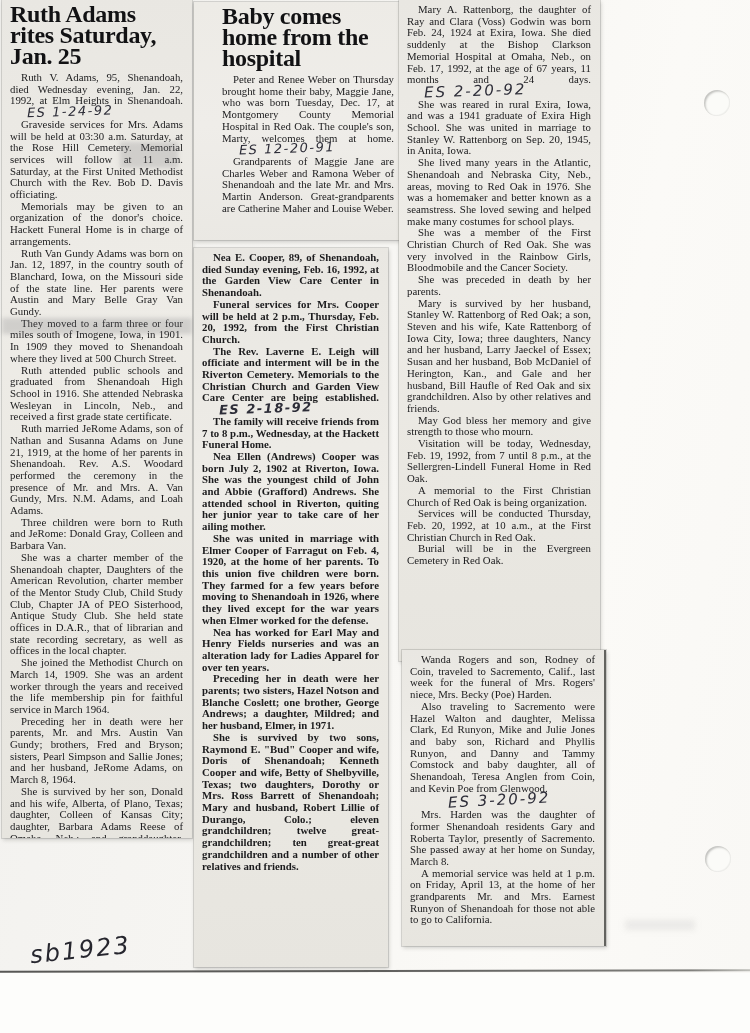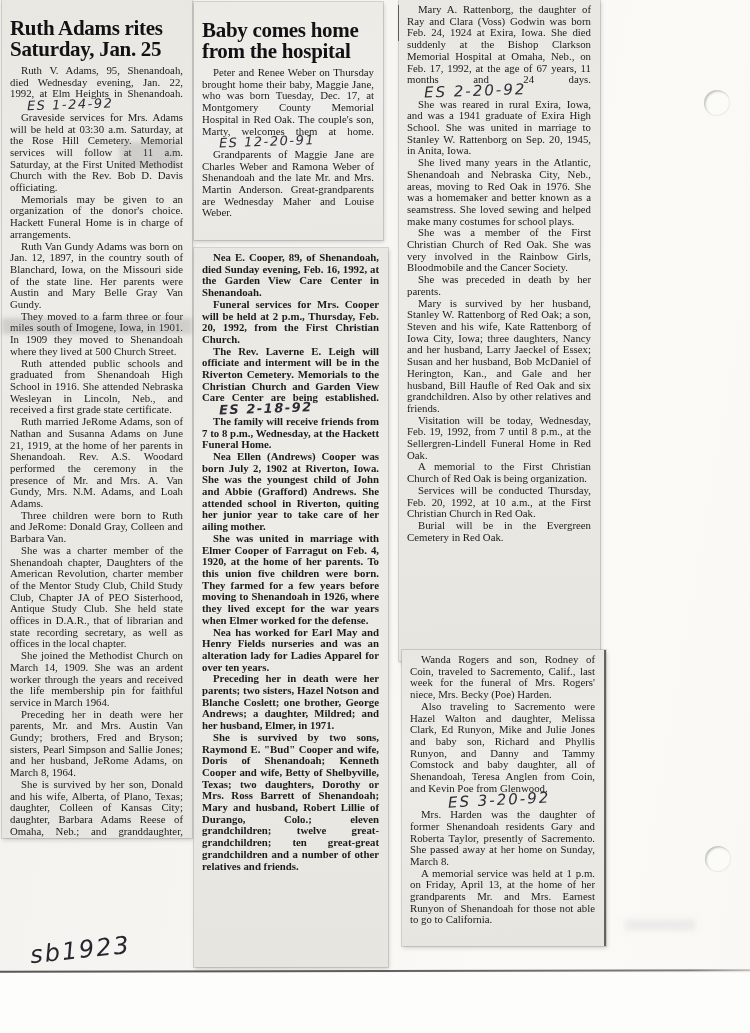--- a/index.html
+++ b/index.html
@@ -28,28 +28,28 @@
   .hole-2{left:705px;top:846px;}
 
   .clip{
     position:absolute;overflow:hidden;
     background:linear-gradient(178deg,#e9e7e2 0%,#eeece7 35%,#eae8e2 70%,#e7e5df 100%);
     box-shadow:0 0 0 1px rgba(120,120,115,.25), 1px 2px 4px rgba(60,60,55,.22);
     color:#1b1b1d;
   }
   .clip-inner{padding:4px 9px 6px 8px;}
   .clip-ruth {left:2px;  top:0;    width:190px;height:838px;}
-  .clip-baby {left:194px;top:2px;  width:189px;height:238px;background:linear-gradient(178deg,#edebe6 0%,#efede9 50%,#eae8e3 100%);}
+  .clip-baby {left:194px;top:2px;  width:189px;height:238px;background:linear-gradient(178deg,#edebe6 0%,#efede9 50%,#eae8e3 100%);padding-left:20px;}
   .clip-nea  {left:194px;top:248px;width:194px;height:719px;font-weight:bold;}
   .clip-mary {left:399px;top:0;    width:201px;height:661px;}
   .clip-wanda{left:402px;top:650px;width:202px;height:296px;border-right:2px solid #63635f;}
 
   .headline{
-    margin:14px 0 5px 0;
-    font-size:21px;line-height:21px;font-weight:bold;
+    margin:0 0 5px 0;
+    font-size:24px;line-height:21px;font-weight:bold;
     letter-spacing:-0.3px;color:#121214;
   }
   .body{font-size:10.8px;line-height:11.7px;text-align:justify;}
   .body p{margin:0;text-indent:11px;}
   .body p.standalone{text-indent:0;text-align:left;margin:1px 0;}
 
   .hand{
     font-family:"DejaVu Sans", sans-serif;font-style:italic;color:#2d2d38;
   }
   .note{
@@ -113,21 +113,21 @@
     </div>
   </article>
   <div class="crease"></div>
   <div class="smudge-ghost"></div>
 
   <article class="clip clip-baby">
     <div class="clip-inner">
       <h1 class="headline">Baby comes home from the hospital</h1>
       <div class="body">
           <p class="para">Peter and Renee Weber on Thursday brought home their baby, Maggie Jane, who was born Tuesday, Dec. 17, at Montgomery County Memorial Hospital in Red Oak. The couple's son, Marty, welcomes them at home.<span class="hand note">ES 12-20-91</span></p>
-          <p class="para">Grandparents of Maggie Jane are Charles Weber and Ramona Weber of Shenandoah and the late Mr. and Mrs. Martin Anderson. Great-grandparents are Wednesday Maher and Louise Weber.</p>
+          <p class="para">Grandparents of Maggie Jane are Charles Weber and Ramona Weber of Shenandoah and the late Mr. and Mrs. Martin Anderson. Great-grandparents are Catherine Maher and Louise Weber.</p>
         </div>
     </div>
   </article>
 
   <article class="clip clip-nea">
     <div class="clip-inner">
       <div class="body">
           <p class="para">Nea E. Cooper, 89, of Shenandoah, died Sunday evening, Feb. 16, 1992, at the Garden View Care Center in Shenandoah.</p>
           <p class="para">Funeral services for Mrs. Cooper will be held at 2 p.m., Thursday, Feb. 20, 1992, from the First Christian Church.</p>
           <p class="para">The Rev. Laverne E. Leigh will officiate and interment will be in the Riverton Cemetery. Memorials to the Christian Church and Garden View Care Center are being established.<span class="hand note">ES 2-18-92</span></p>
@@ -143,20 +143,21 @@
 
   <article class="clip clip-mary">
     <div class="clip-inner">
       <div class="body">
           <p class="para">Mary A. Rattenborg, the daughter of Ray and Clara (Voss) Godwin was born Feb. 24, 1924 at Exira, Iowa. She died suddenly at the Bishop Clarkson Memorial Hospital at Omaha, Neb., on Feb. 17, 1992, at the age of 67 years, 11 months and 24 days.<span class="hand note large">ES 2-20-92</span></p>
           <p class="para">She was reared in rural Exira, Iowa, and was a 1941 graduate of Exira High School. She was united in marriage to Stanley W. Rattenborg on Sep. 20, 1945, in Anita, Iowa.</p>
           <p class="para">She lived many years in the Atlantic, Shenandoah and Nebraska City, Neb., areas, moving to Red Oak in 1976. She was a homemaker and better known as a seamstress. She loved sewing and helped make many costumes for school plays.</p>
           <p class="para">She was a member of the First Christian Church of Red Oak. She was very involved in the Rainbow Girls, Bloodmobile and the Cancer Society.</p>
           <p class="para">She was preceded in death by her parents.</p>
           <p class="para">Mary is survived by her husband, Stanley W. Rattenborg of Red Oak; a son, Steven and his wife, Kate Rattenborg of Iowa City, Iowa; three daughters, Nancy and her husband, Larry Jaeckel of Essex; Susan and her husband, Bob McDaniel of Herington, Kan., and Gale and her husband, Bill Haufle of Red Oak and six grandchildren. Also by other relatives and friends.</p>
+          <p class="para">May God bless her memory and give strength to those who mourn.</p>
           <p class="para">Visitation will be today, Wednesday, Feb. 19, 1992, from 7 until 8 p.m., at the Sellergren-Lindell Funeral Home in Red Oak.</p>
           <p class="para">A memorial to the First Christian Church of Red Oak is being organization.</p>
           <p class="para">Services will be conducted Thursday, Feb. 20, 1992, at 10 a.m., at the First Christian Church in Red Oak.</p>
           <p class="para">Burial will be in the Evergreen Cemetery in Red Oak.</p>
         </div>
     </div>
   </article>
 
   <article class="clip clip-wanda">
     <div class="clip-inner">

